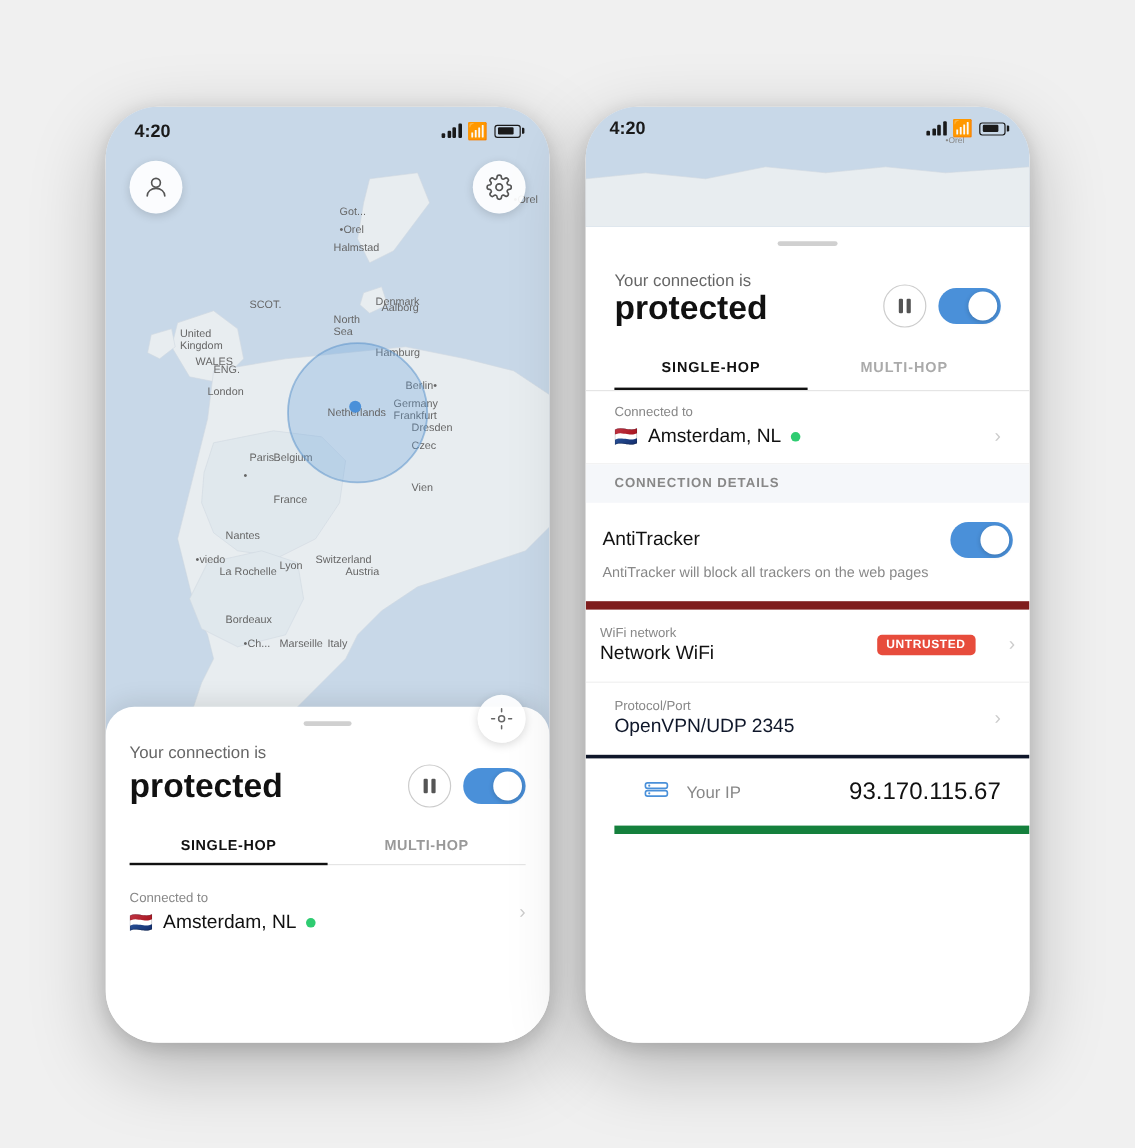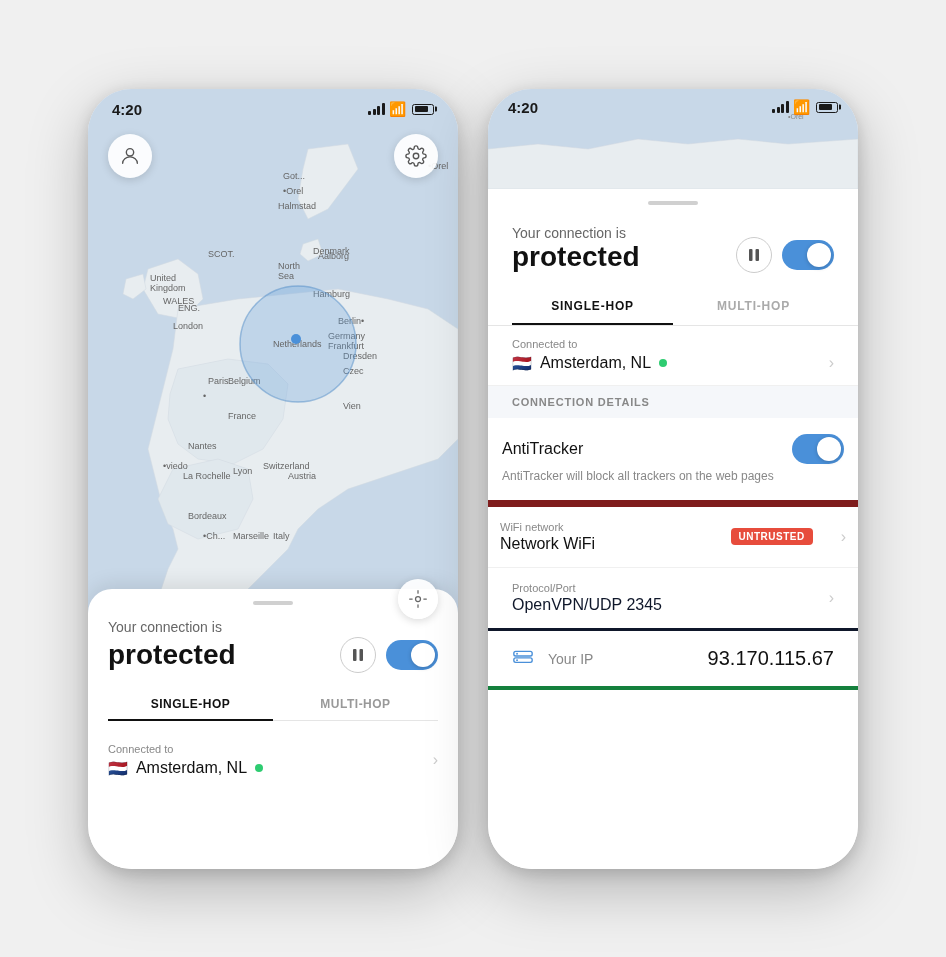--- a/index.html
+++ b/index.html
@@ -457,24 +457,25 @@
     }
 
     .protocol-value {
       font-size: 16px;
       font-weight: 500;
       color: #0f172a;
     }
 
     .ip-row {
       padding: 14px 24px;
-      border-bottom: 4px solid #15803d;
+      border-bottom: 7px solid #15803d;
       display: flex;
       align-items: center;
       gap: 14px;
+      margin-left: 24px;
     }
 
     .ip-icon {
       color: #4a90d9;
       font-size: 20px;
     }
 
     .ip-label {
       font-size: 14px;
       color: #888;

